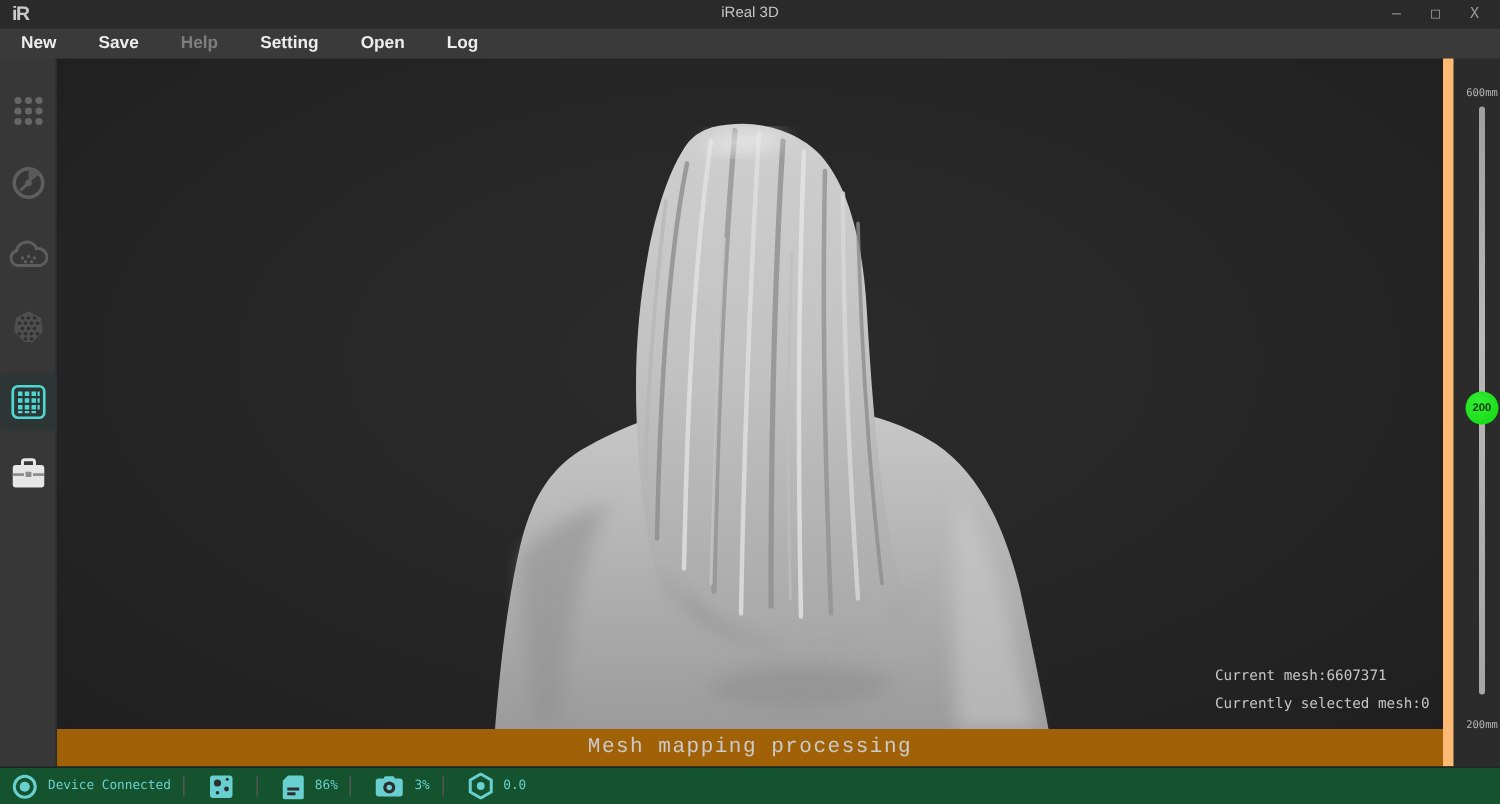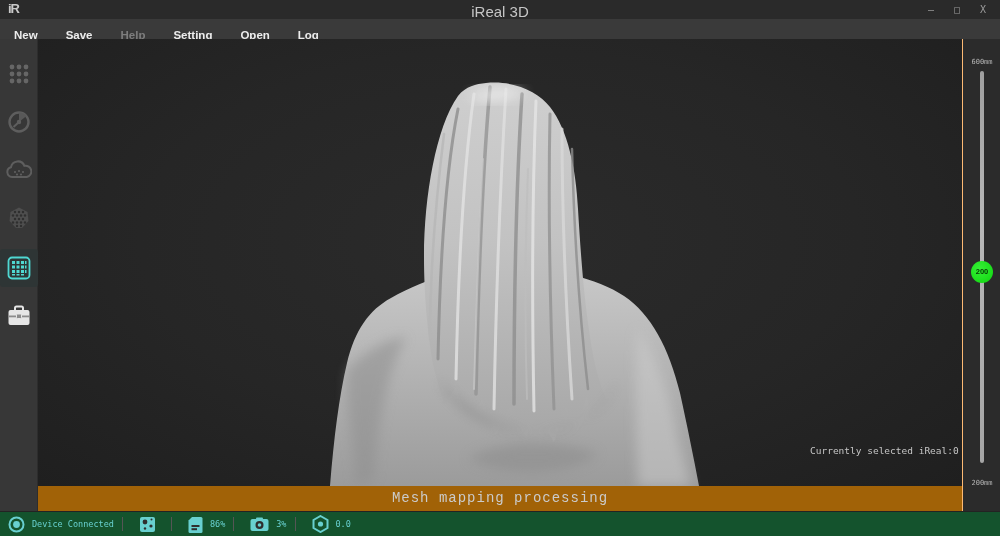--- a/index.html
+++ b/index.html
@@ -6,28 +6,28 @@
   html,body { width:1000px; height:536px; overflow:hidden; background:#1e1e1e;
               font-family:"Liberation Sans", sans-serif; }
   .app { position:relative; width:1000px; height:536px; background:#2a2a2a; }
 
   
   .titlebar { position:absolute; top:0; left:0; width:1000px; height:16px;
               background:#2a2a2a; display:flex; align-items:center; }
   .logo { position:absolute; left:8px; top:1px; color:#c9c9c9; font-size:13px;
           font-weight:bold; letter-spacing:-1px; }
   .title { position:absolute; left:0; right:0; text-align:center; color:#c6c6c6;
-           font-size:15px; top:3px; }
+           font-size:10px; top:3px; }
   .winbtns { position:absolute; right:4px; top:0; height:19px; display:flex; }
   .winbtn { width:26px; height:19px; color:#9a9a9a; font-size:10px; text-align:center;
             line-height:19px; cursor:default; font-family:"DejaVu Sans Mono", monospace; }
 
   
   .menubar { position:absolute; top:19px; left:0; width:1000px; height:32px;
-             background:#3a3a3a; display:flex; align-items:center; }
+             background:#3a3a3a; display:flex; }
   .menu-item { color:#ededed; font-size:11.5px; font-weight:700; padding:0 14px;
                height:20px; line-height:20px; cursor:default; }
   .menu-item.disabled { color:#7d7d7d; }
 
   
   .sidebar { position:absolute; top:39px; left:0; width:38px; height:472px;
              background:#373737; border-right:1px solid #2d2d2d; }
   .side-icon { width:38px; height:38px; display:flex; align-items:center;
                justify-content:center; margin-top:10px; position:relative; }
   .side-icon.first { margin-top:16px; }
@@ -41,21 +41,21 @@
                   font-family:"DejaVu Sans Mono", monospace; font-size:9.5px; line-height:19px;
                   white-space:nowrap; }
 
   .procbar { position:absolute; top:486px; left:38px; width:924px; height:25px;
              background:#a16207; color:#cbcbcb; text-align:center;
              font-family:"Liberation Mono", monospace; font-size:14px; line-height:25px;
              letter-spacing:1px; }
 
   
   .rightpanel { position:absolute; top:39px; left:962px; width:38px; height:472px;
-                background:#2b2b2b; border-left:1px solid #fdba74; }
+                background:#2b2b2b; border-left:7px solid #fdba74; }
   .range-label { position:absolute; width:38px; text-align:center; color:#b5b5b5;
                  font-size:7px; font-family:"DejaVu Sans Mono", monospace; }
   .range-label.top { top:19px; }
   .range-label.bottom { top:440px; }
   .slider-track { position:absolute; left:17px; top:32px; width:4px; height:392px;
                   background:linear-gradient(#9f9f9f,#b8b8b8 40%,#a5a5a5); border-radius:2px; }
   .slider-thumb { position:absolute; left:8px; top:222px; width:22px; height:22px;
                   border-radius:50%; background:radial-gradient(circle at 40% 35%, #35f035, #0ed40e);
                   color:#063a06; font-size:7.5px; font-weight:bold; text-align:center;
                   line-height:22px; cursor:pointer; }
@@ -236,21 +236,22 @@
         <path d="M490 130 C487 210 487 300 489 360" stroke="#bdbdbd" stroke-width="2" opacity="0.7"></path>
       </g>
 
       <path d="M430 58 C445 48 470 46 488 54 C470 62 448 66 430 58 Z" fill="#ececec" opacity="0.8" filter="url(#soft)"></path>
 
       <path d="M400 340 C420 380 470 400 520 390 C560 382 575 360 580 340
                C560 400 470 420 400 340 Z" fill="#6f6f6f" opacity="0.45" filter="url(#soft)"></path>
     </svg>
 
     <div class="mesh-overlay">
-      <div>Currently selected iReal:0</div>
+      <div>Current mesh:6607371</div>
+      <div>Currently selected mesh:0</div>
     </div>
   </div>
 
   <div class="procbar">Mesh mapping processing</div>
 
   <div class="rightpanel">
     <div class="range-label top">600mm</div>
     <div class="slider-track"></div>
     <div class="slider-thumb">200</div>
     <div class="range-label bottom">200mm</div>

